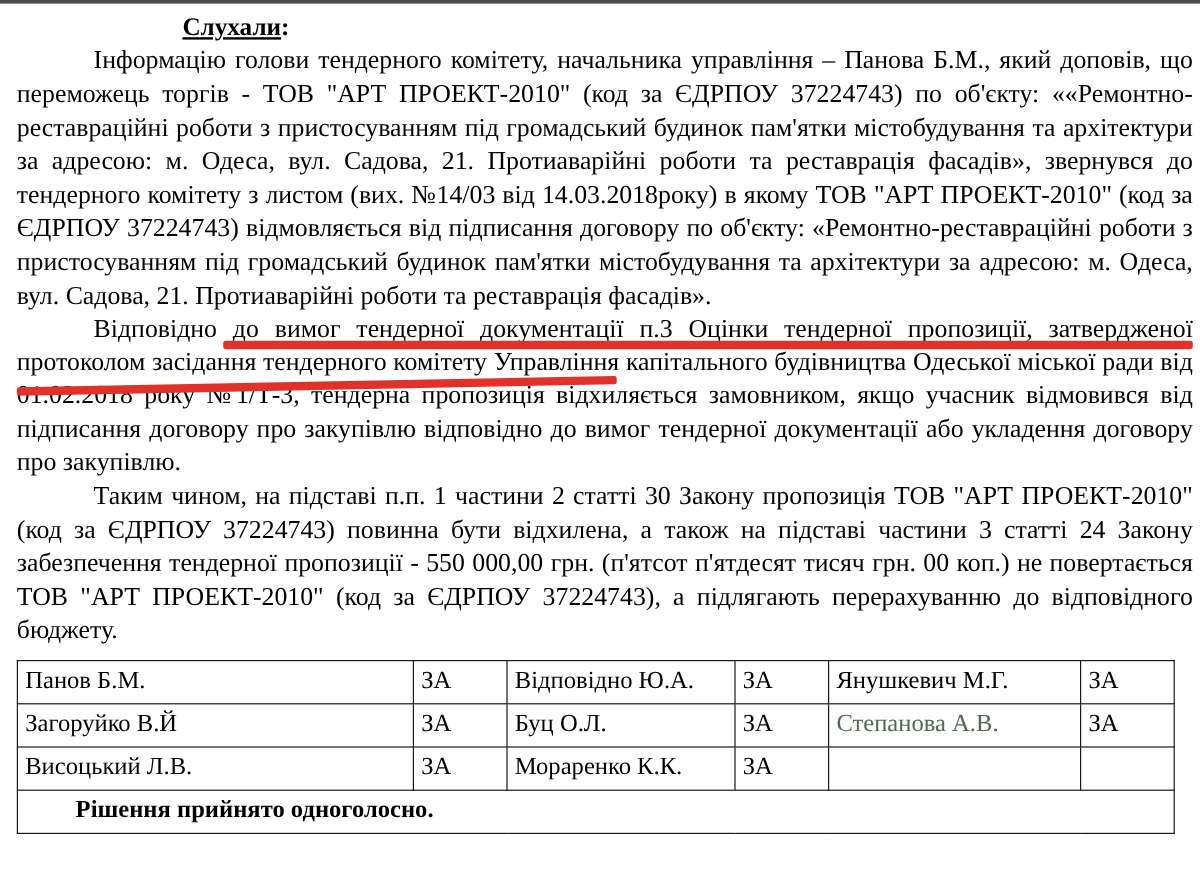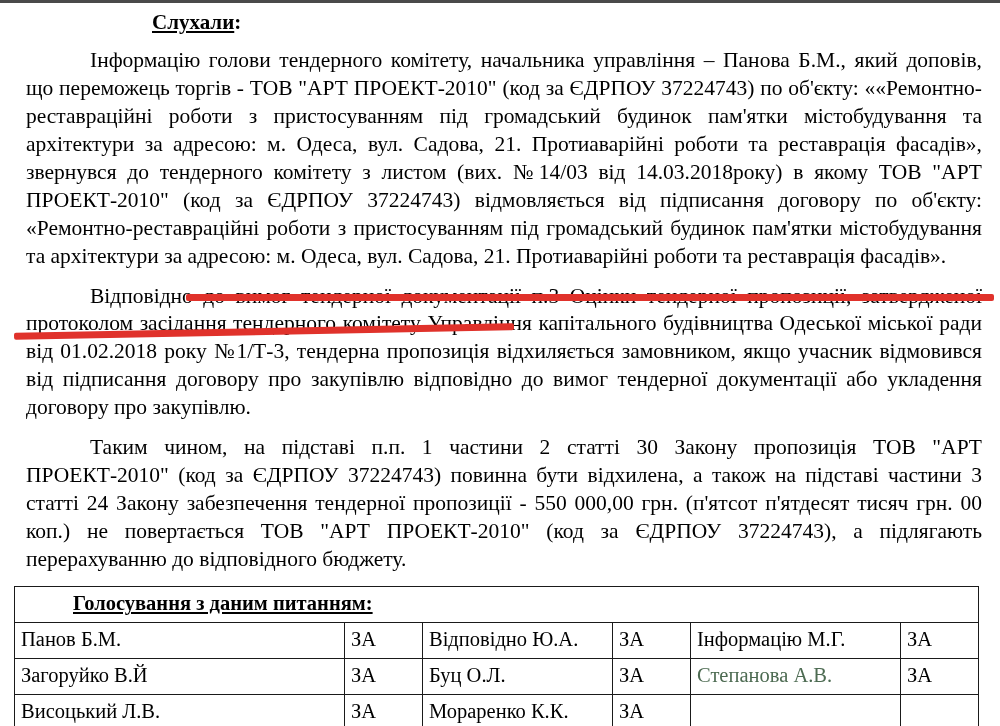--- a/index.html
+++ b/index.html
@@ -35,21 +35,21 @@
   .heading {
     margin: 6px 0 2px 0;
     padding-left: 138px;
     font-weight: bold;
     font-size: 21px;
   }
   .heading .u {
     text-decoration: underline;
   }
   p.body-par {
-    margin: 12px;
+    margin: 0;
     font-size: 21.5px;
     line-height: 1.30;
     text-align: justify;
     text-indent: 64px;
     letter-spacing: 0;
   }
   .par-wrap {
     position: relative;
   }
   
@@ -138,30 +138,25 @@
       <colgroup>
         <col class="col-name">
           <col class="col-vote">
         <col class="col-name2">
           <col class="col-vote2">
         <col class="col-name3">
           <col class="col-vote3">
       </colgroup>
       <tbody>
         <tr>
-          <td class="title-cell" colspan="6">
-            <span class="nowrap-underline">Голосування з даним питанням:</span>
-          </td>
-        </tr>
-        <tr>
           <td class="name-cell">Панов Б.М.</td>
           <td class="vote-cell">ЗА</td>
           <td class="name-cell">Відповідно Ю.А.</td>
           <td class="vote-cell">ЗА</td>
-          <td class="name-cell">Інформацію М.Г.</td>
+          <td class="name-cell">Янушкевич М.Г.</td>
           <td class="vote-cell">ЗА</td>
         </tr>
         <tr>
           <td class="name-cell">Загоруйко В.Й</td>
           <td class="vote-cell">ЗА</td>
           <td class="name-cell">Буц О.Л.</td>
           <td class="vote-cell">ЗА</td>
           <td class="name-cell gray-name">Степанова А.В.</td>
           <td class="vote-cell">ЗА</td>
         </tr>

